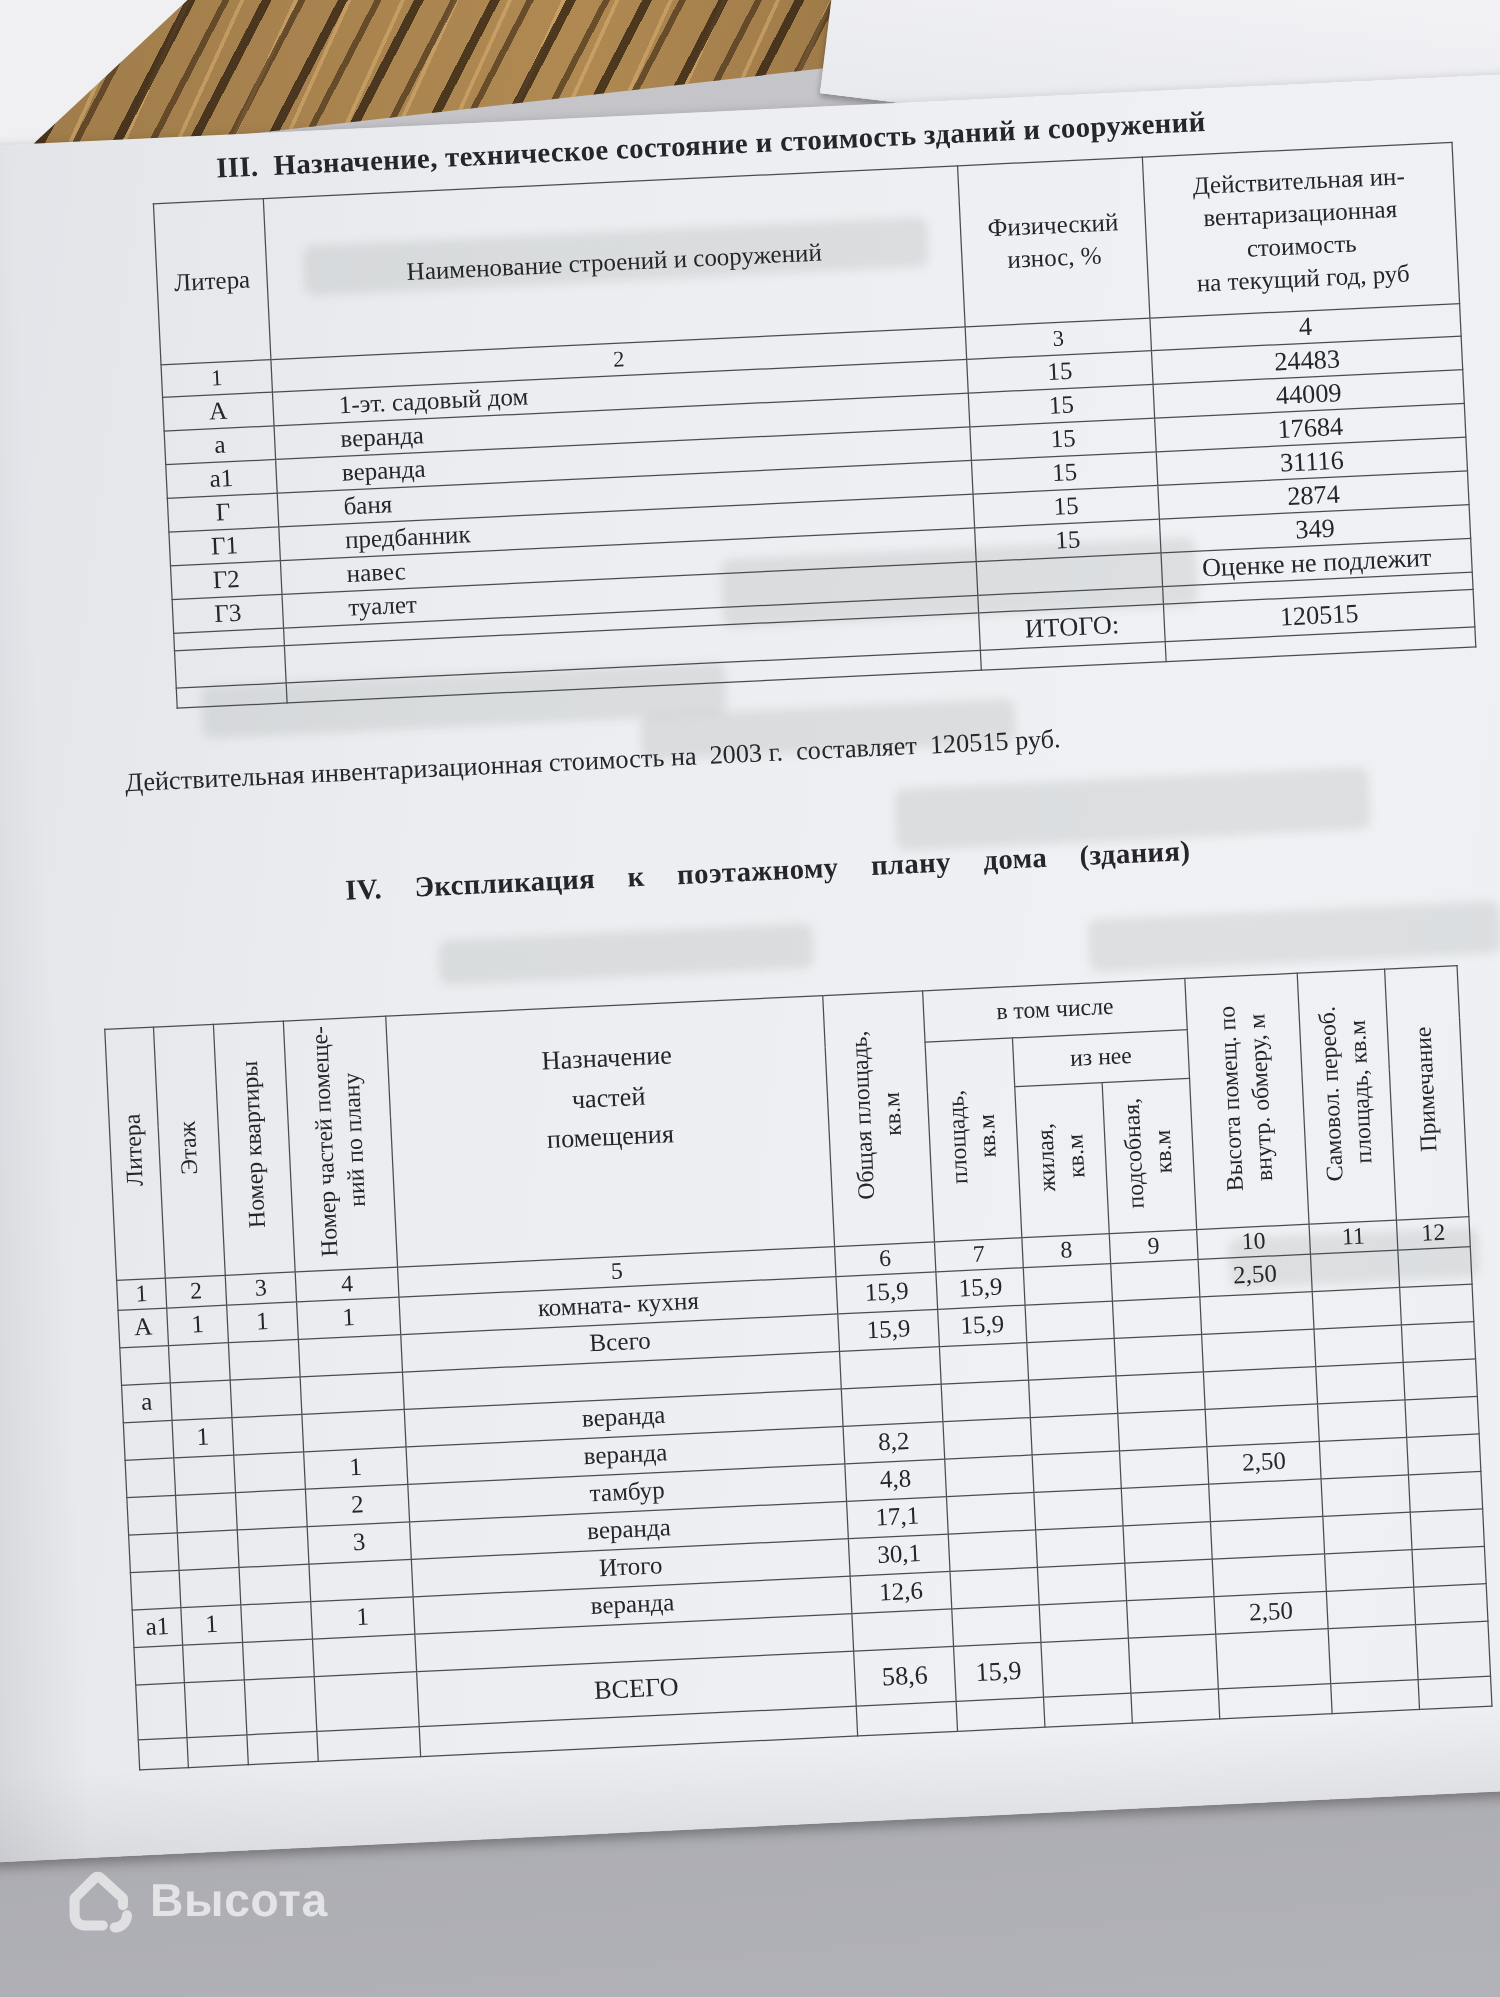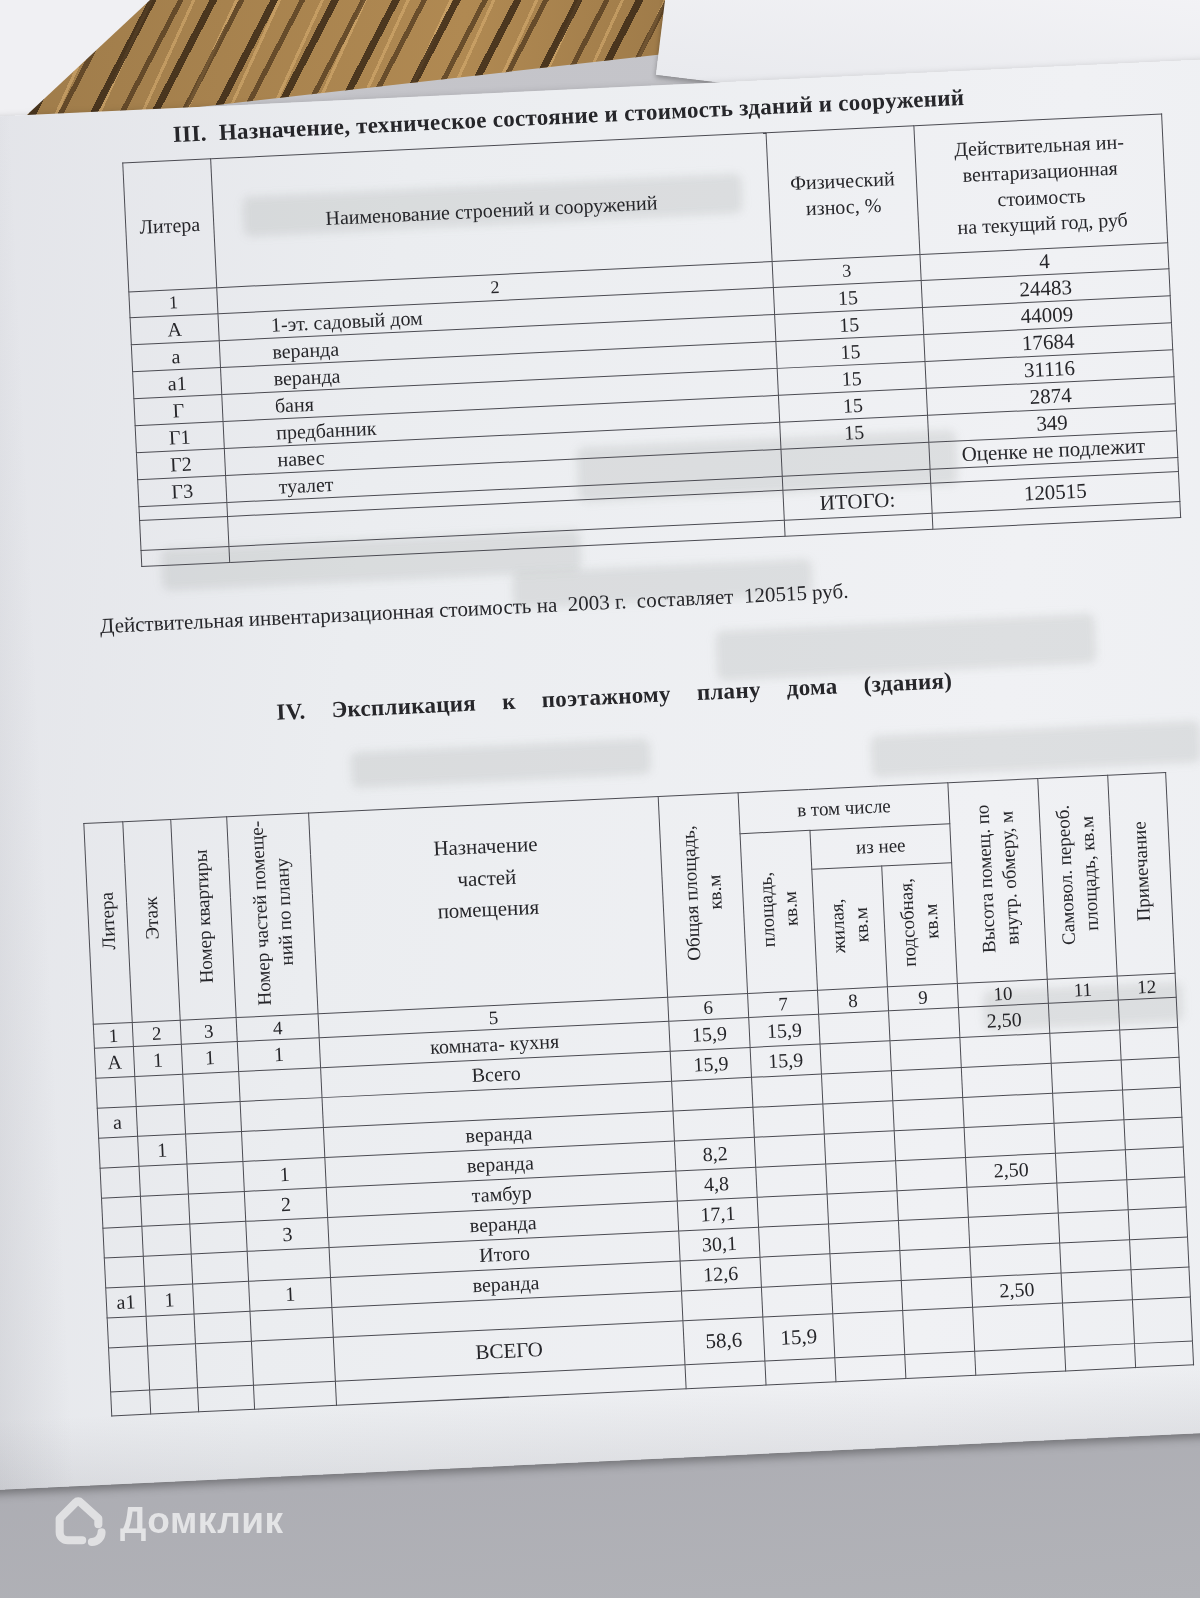--- a/index.html
+++ b/index.html
@@ -434,14 +434,14 @@
         </tr>
       </tbody>
   </table>
 </div>
 
 <div class="watermark">
   <svg width="58" height="58" viewBox="0 0 72 72">
     <path d="M60 40 V33 L38 13 a4 4 0 0 0 -6 0 L12 33 V50 a10 10 0 0 0 10 10 H40" fill="none" stroke="#ffffff" stroke-width="10" stroke-linecap="round" stroke-linejoin="round"></path>
     <path d="M52 62 a12 12 0 0 0 12 -12" fill="none" stroke="#ffffff" stroke-width="10" stroke-linecap="round"></path>
   </svg>
-  <span class="wm-label">Домклик</span>
+  <span class="wm-label">Высота</span>
 </div>
 
 </body></html>

